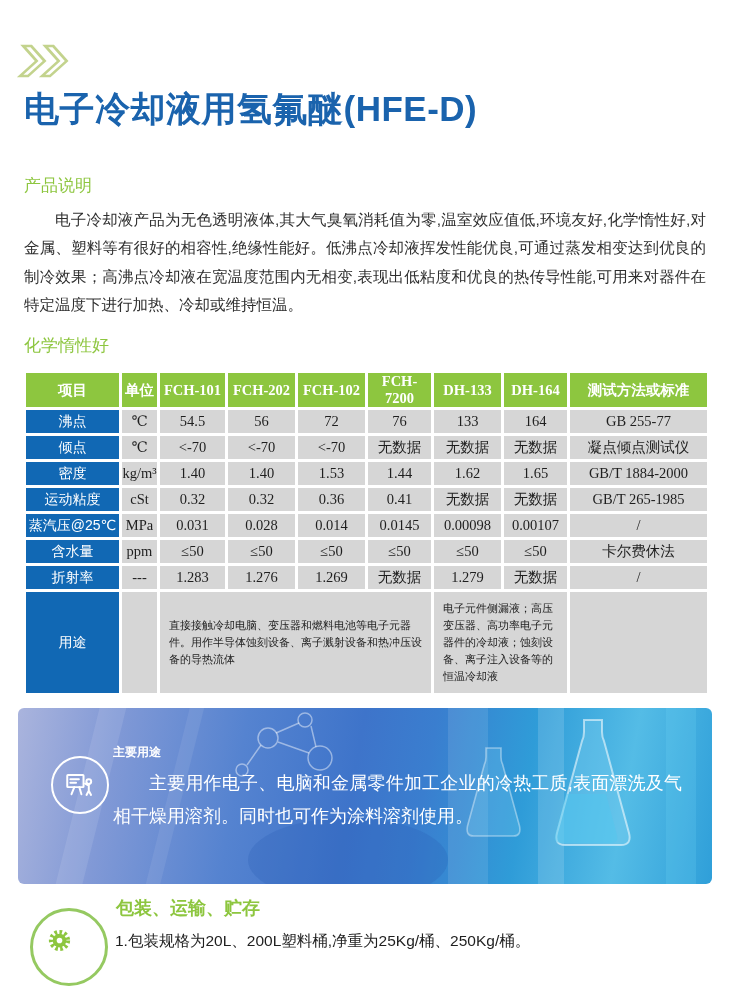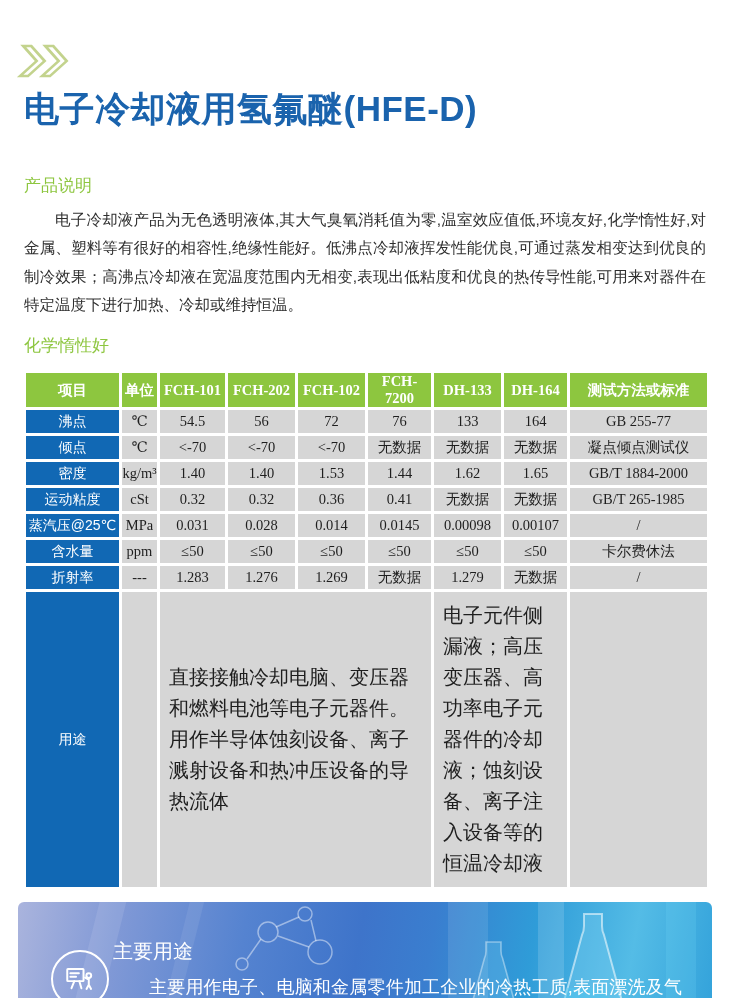--- a/index.html
+++ b/index.html
@@ -70,21 +70,21 @@
     color: #1e1e1e;
     font-family: "Liberation Serif", "DejaVu Serif", serif;
     font-size: 14.5px;
     height: 26px;
   }
   .spec-table td.usage-text {
     text-align: left;
     padding: 8px 9px;
     line-height: 1.55;
     font-family: "Liberation Sans", "DejaVu Sans", sans-serif;
-    font-size: 20px;
+    font-size: 11px;
     vertical-align: middle;
   }
   .banner {
     position: relative;
     margin: 12px 18px 0 18px;
     width: 694px; height: 176px;
     border-radius: 6px;
     overflow: hidden;
     background: linear-gradient(100deg,
       #aab4dd 0%, #8199d6 14%, #5583d0 32%, #3e74ca 48%,
@@ -92,21 +92,21 @@
   }
   .banner-art { position:absolute; inset:0; width:100%; height:100%; }
   .banner-icon {
     position: absolute; left: 33px; top: 48px;
     width: 58px; height: 58px;
     border: 2.5px solid #ffffff;
     border-radius: 50%;
     display: flex; align-items: center; justify-content: center;
   }
   .banner-text { position: relative; margin-left: 95px; padding: 36px 30px 0 0; color: #ffffff; }
-  .banner-heading { font-size: 20px; font-weight: normal; }
+  .banner-heading { font-size: 12px; font-weight: bold; }
   .banner-body { margin-top: 6px; font-size: 18px; line-height: 1.8; text-indent: 2em; text-align: justify; }
   .pack {
     position: relative;
     margin-top: 12px;
     padding: 0 4px 0 24px;
   }
   .pack-icon {
     position: absolute; left: 30px; top: 12px;
     width: 78px; height: 78px;
     border: 3px solid #95c961;

